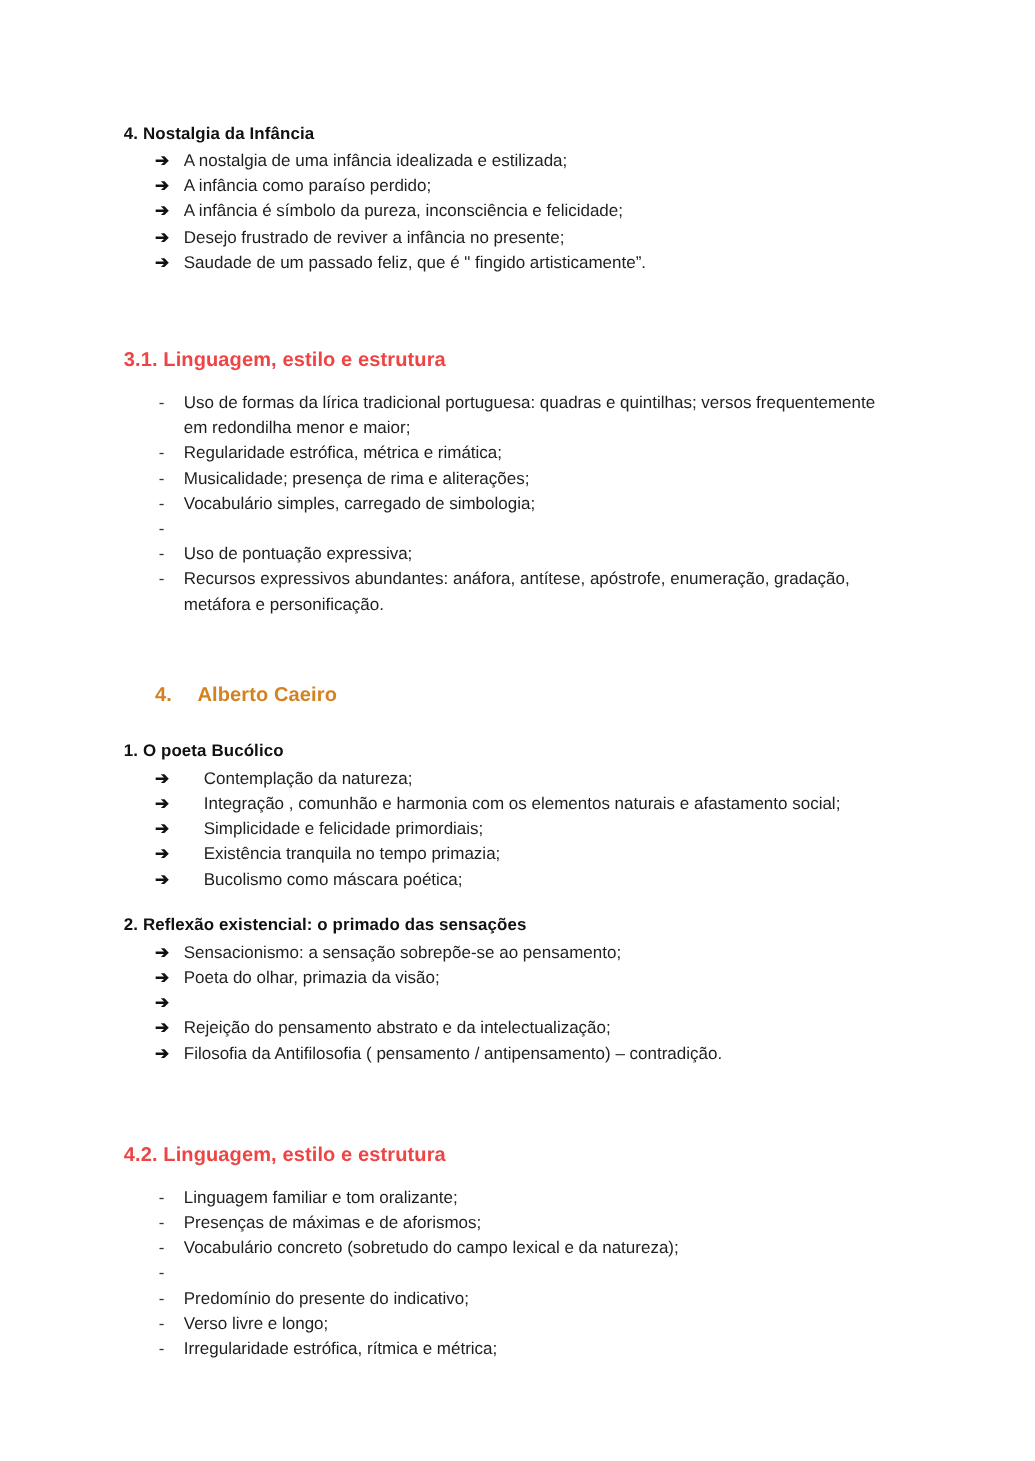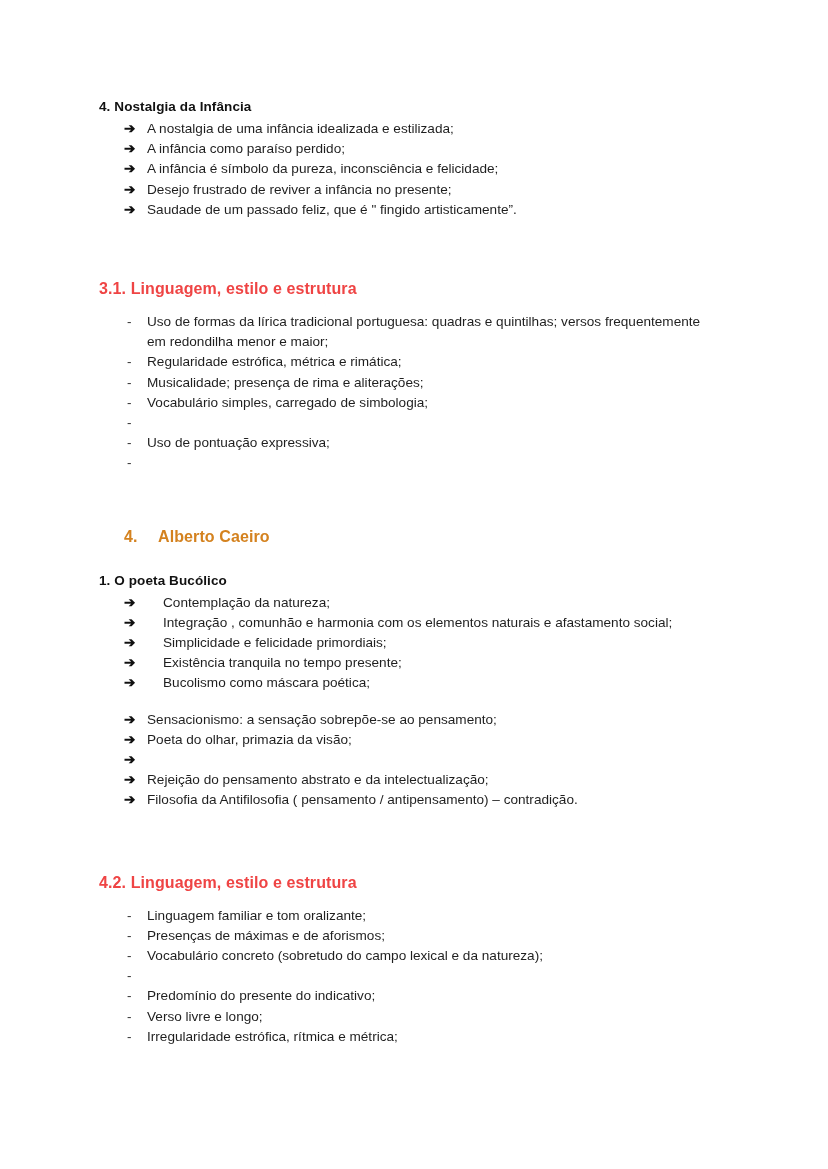--- a/index.html
+++ b/index.html
@@ -164,20 +164,21 @@
           </li>
         <li>
             <span class="marker">-</span>
           </li>
         <li>
             <span class="marker">-</span>
             <span class="txt">Uso de pontuação expressiva;</span>
           </li>
         <li>
             <span class="marker">-</span>
+            <span class="txt">Recursos expressivos abundantes: anáfora, antítese, apóstrofe, enumeração, gradação, metáfora e personificação.</span>
           </li>
       </ul>
     </div>
 
     <div class="gap-lg"></div>
     <div style="height:6px"></div>
 
     <div class="block">
       <div class="h-orange-num">
         <span class="num">4.</span>
@@ -198,32 +199,33 @@
         <li>
             <span class="marker">➔</span>
             <span class="txt" style="max-width:600px">Integração , comunhão e harmonia com os elementos naturais e afastamento social;</span>
           </li>
         <li>
             <span class="marker">➔</span>
             <span class="txt">Simplicidade e felicidade primordiais;</span>
           </li>
         <li>
             <span class="marker">➔</span>
-            <span class="txt">Existência tranquila no tempo presente;</span>
+            <span class="txt">Existência tranquila no tempo primazia;</span>
           </li>
         <li>
             <span class="marker">➔</span>
             <span class="txt">Bucolismo como máscara poética;</span>
           </li>
       </ul>
     </div>
 
     <div class="gap-sm"></div>
 
     <div class="block">
+      <div class="h-bold">2. Reflexão existencial: o primado das sensações</div>
       <ul class="list arrow-list">
         <li>
             <span class="marker">➔</span>
             <span class="txt">Sensacionismo: a sensação sobrepõe-se ao pensamento;</span>
           </li>
         <li>
             <span class="marker">➔</span>
             <span class="txt">Poeta do olhar, primazia da visão;</span>
           </li>
         <li>

